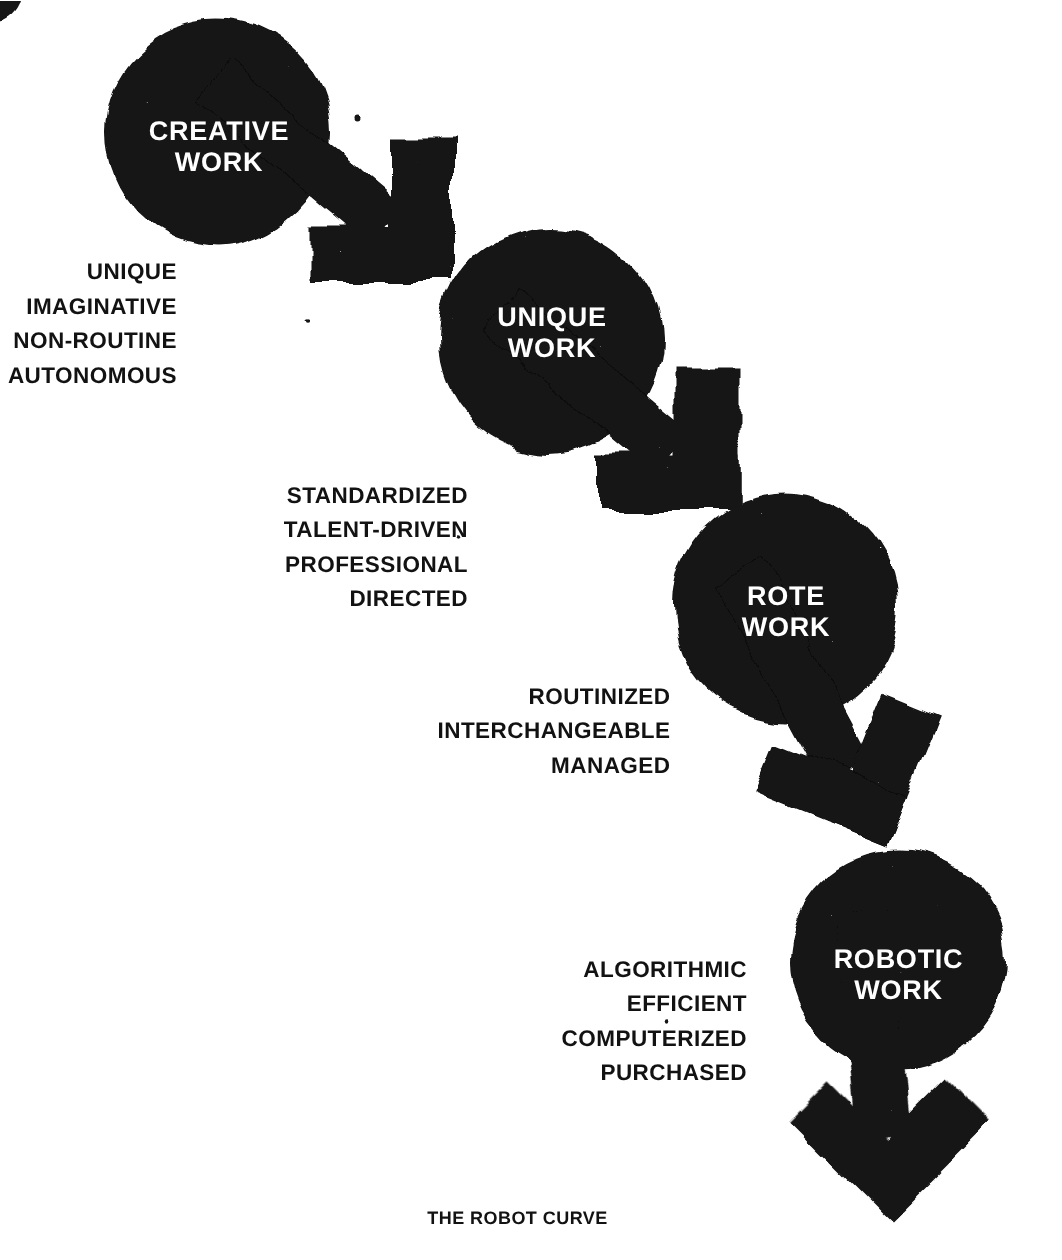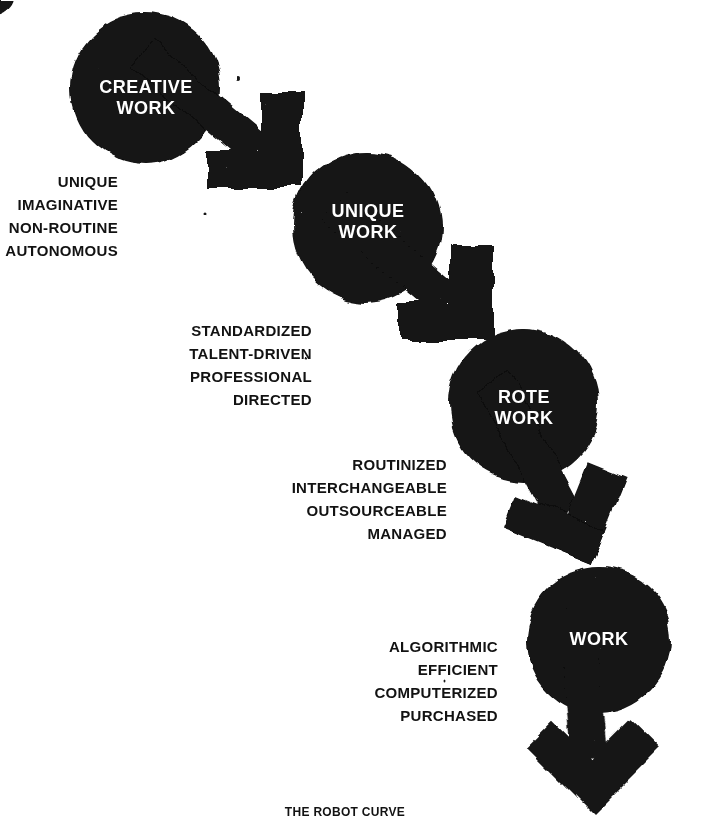--- a/index.html
+++ b/index.html
@@ -126,39 +126,39 @@
   </div>
   <div class="stage-label" id="s2">
     <span class="line">UNIQUE</span>
     <span class="line">WORK</span>
   </div>
   <div class="stage-label" id="s3">
     <span class="line">ROTE</span>
     <span class="line">WORK</span>
   </div>
   <div class="stage-label" id="s4">
+    <span class="line">ROBOTIC</span>
     <span class="line">WORK</span>
   </div>
 
   <div class="trait-group" id="g1">
     <div>UNIQUE</div>
     <div>IMAGINATIVE</div>
     <div>NON-ROUTINE</div>
     <div>AUTONOMOUS</div>
   </div>
   <div class="trait-group" id="g2">
     <div>STANDARDIZED</div>
     <div>TALENT-DRIVEN</div>
     <div>PROFESSIONAL</div>
     <div>DIRECTED</div>
   </div>
   <div class="trait-group" id="g3">
     <div>ROUTINIZED</div>
     <div>INTERCHANGEABLE</div>
-    <div>OUTSOURCEABLE</div>
     <div>MANAGED</div>
   </div>
   <div class="trait-group" id="g4">
     <div>ALGORITHMIC</div>
     <div>EFFICIENT</div>
     <div>COMPUTERIZED</div>
     <div>PURCHASED</div>
   </div>
 
   <div class="diagram-title">THE ROBOT CURVE</div>

